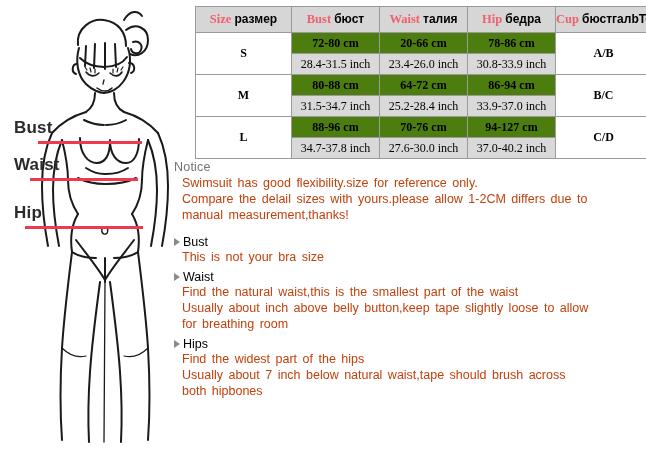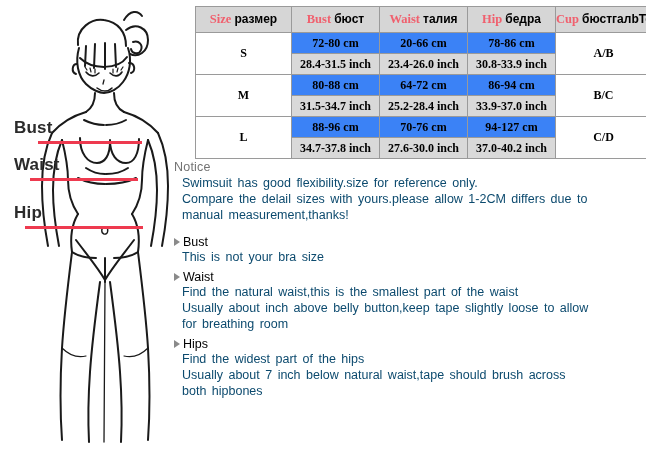--- a/index.html
+++ b/index.html
@@ -91,29 +91,29 @@
     font-size: 12px;
   }
   td.size-cell, td.cup-cell {
     font-family: "Liberation Serif", serif;
     font-weight: 700;
     font-size: 14px;
     background: #ffffff;
   }
   td.cm-cell {
     height: 20px;
-    background: #3b82f6;
+    background: #4d7c0f;
     font-weight: 700;
     font-size: 12px;
     white-space: nowrap;
   }
   td.inch-cell {
     height: 20px;
     background: #d9d9d9;
-    font-weight: 700;
+    font-weight: 400;
     font-size: 12px;
     white-space: nowrap;
   }
   col.c-size { width: 96px; }
   col.c-bust { width: 88px; }
   col.c-waist{ width: 88px; }
   col.c-hip  { width: 88px; }
   col.c-cup  { width: 96px; }
 
   
@@ -128,21 +128,21 @@
     font-size: 12.5px;
     font-weight: 400;
     color: #737373;
     margin: 0 0 2px 0;
     letter-spacing: 0.2px;
   }
   .body-line {
     font-family: "Liberation Sans", sans-serif;
     font-size: 12.5px;
     font-weight: 400;
-    color: #0c4a6e;
+    color: #c2410c;
     margin: 0 0 1px 0;
     padding-left: 8px;
     line-height: 15px;
     word-spacing: 2px;
   }
   .spacer-sm { height: 7px; }
   .spacer-xs { height: 4px; }
 
   .arrow-heading {
     display: flex;

